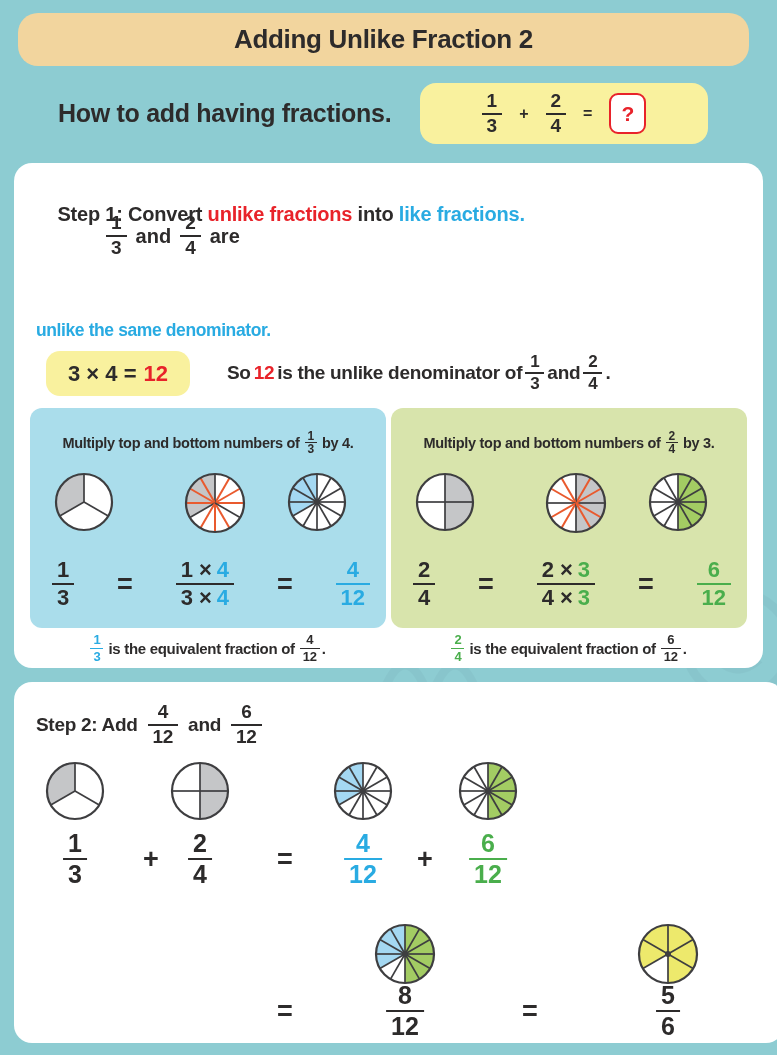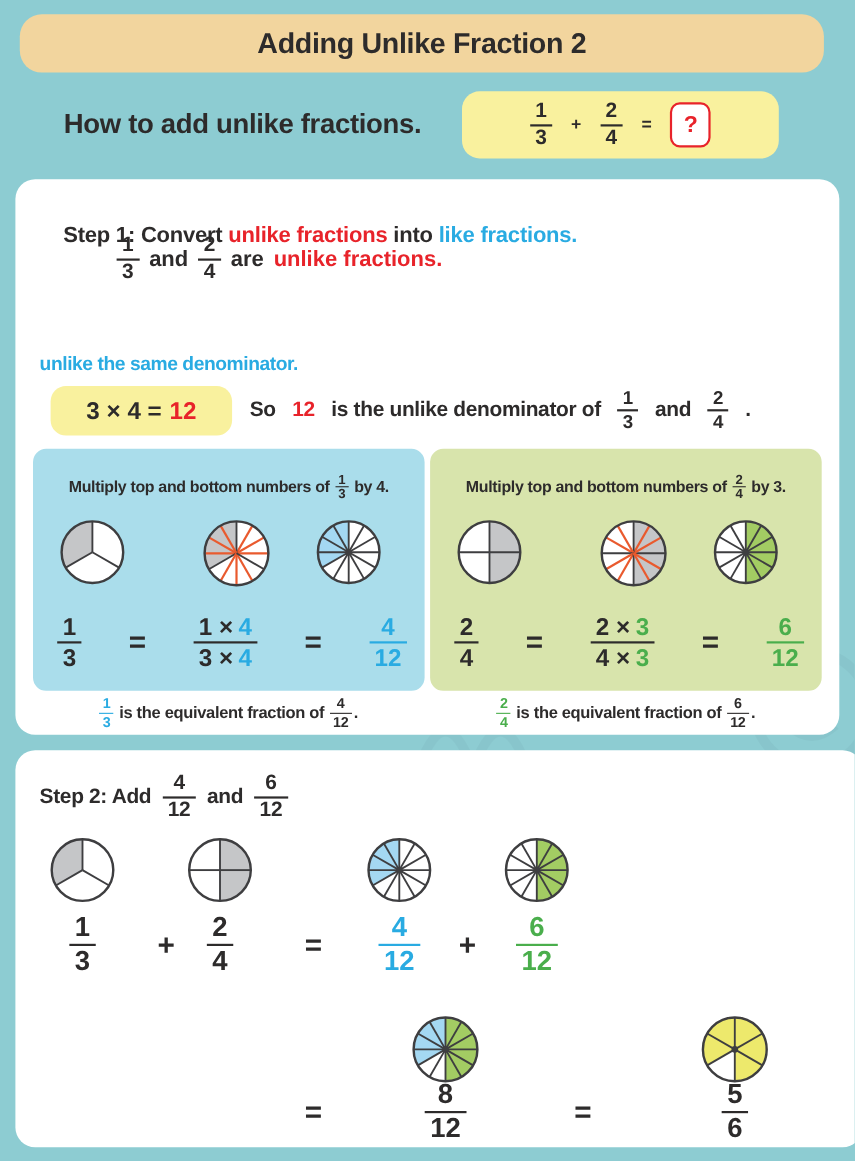--- a/index.html
+++ b/index.html
@@ -65,25 +65,25 @@
 
   .op{font-weight:800}
 
   
   .s1-heading{left:22px;top:17px;font-size:20px;letter-spacing:-.2px}
   .s1-sentence{left:92px;top:42px;height:62px;display:flex;align-items:center;gap:9px;font-size:20px}
   .s1-para{font-size:17.5px;letter-spacing:-.4px}
   .s1-p1{left:22px;top:112px}
   .s1-p2{left:22px;top:157px}
   .mult-pill{
-    left:32px;top:188px;width:165px;height:45px;border-radius:14px;
+    left:32px;top:188px;width:144px;height:45px;border-radius:14px;
     background:var(--yellow-box,#F9F19E);
     display:flex;align-items:center;justify-content:center;gap:7px;font-size:22px;
   }
-  .common-line{left:213px;top:176px;height:68px;display:flex;align-items:center;gap:15px;font-size:19px;letter-spacing:-.3px}
+  .common-line{left:213px;top:176px;height:68px;display:flex;align-items:center;gap:3px;font-size:19px;letter-spacing:-.3px}
 
   
   .panel{top:245px;width:356px;height:220px;border-radius:12px}
   .panel-blue{left:16px;background:var(--blue-panel,#AADDEB)}
   .panel-green{left:377px;background:var(--green-panel,#D8E4AC)}
   .panel-caption{left:0;right:0;top:22px;display:flex;align-items:center;justify-content:center;gap:5px;font-size:14.5px;letter-spacing:-.3px}
   .panel-pie1{left:24px;top:64px}
   .panel-pie2{left:154px;top:64px}
   .panel-pie3{left:257px;top:64px}
   .panel-eq{left:16px;right:10px;top:140px;height:72px;display:flex;align-items:center;justify-content:space-between;padding:0 6px}
@@ -114,21 +114,21 @@
     <circle cx="753" cy="636" r="4" fill="#5f8a94" stroke="none"></circle>
     <path d="M 716 660 q 22 20 44 0" stroke-width="7"></path>
     <path d="M 380 700 q 25 -70 50 0 q 25 -70 50 0" stroke-width="9"></path>
   </g>
 </svg>
 
 <div class="abs title-banner">
   <span class="title-main">Adding Unlike Fraction 2</span>
 </div>
 
-<div class="abs intro-prompt nowrap">How to add unlike fractions.</div>
+<div class="abs intro-prompt nowrap">How to add having fractions.</div>
 <div class="abs intro-eq">
   <span class="frac f19">
     <span class="num">1</span>
     <span class="den">3</span>
   </span>
   <span class="op">+</span>
   <span class="frac f19">
     <span class="num">2</span>
     <span class="den">4</span>
   </span>
@@ -148,21 +148,20 @@
     <span class="frac f19">
       <span class="num">1</span>
         <span class="den">3</span>
     </span>
     <span>and</span>
     <span class="frac f19">
       <span class="num">2</span>
         <span class="den">4</span>
     </span>
     <span>are</span>
-    <span class="red">unlike fractions.</span>
   </div>
 
   <div class="abs s1-para s1-p2 nowrap blue">unlike the same denominator.</div>
 
   <div class="abs mult-pill">
     <span>3 × 4 =</span>
     <span class="red">12</span>
   </div>
 
   <div class="abs common-line">

